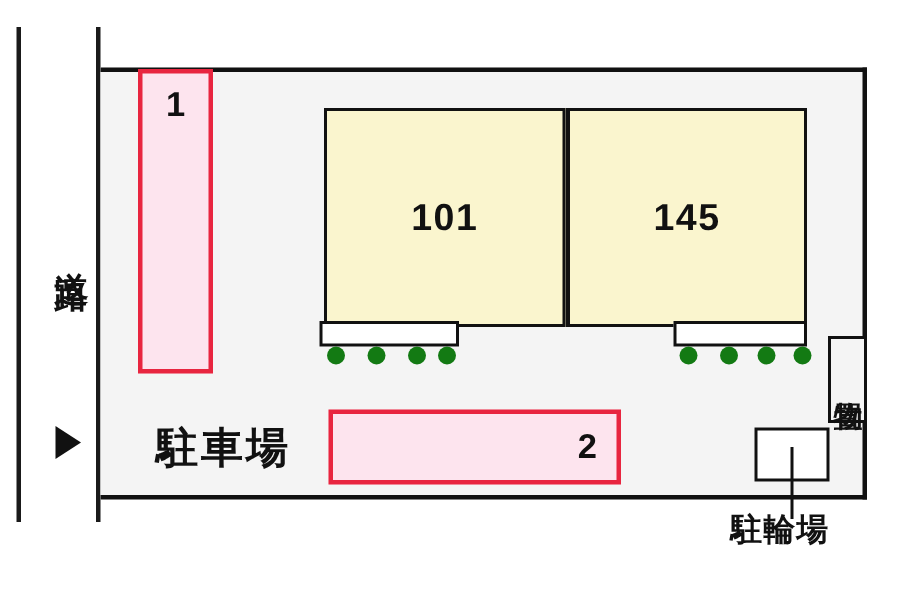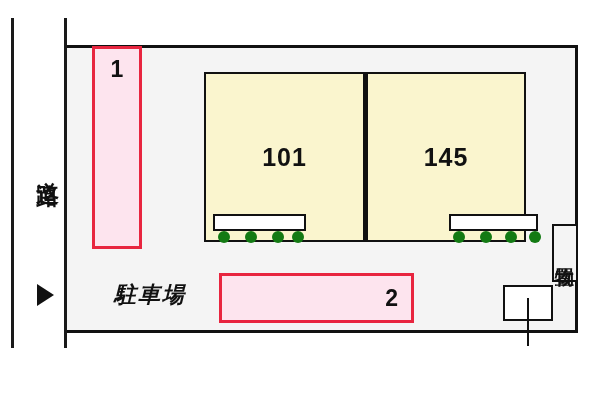--- a/index.html
+++ b/index.html
@@ -94,37 +94,36 @@
     top: 50%;
     transform: translateY(-50%);
     font-size: 23px;
     font-weight: 700;
     color: #111111;
   }
 
   
   .parking-label {
     position: absolute;
-    left: 114px;
+    left: 104px;
     top: 280px;
-    font-size: 22px;
+    font-size: 28px;
     font-weight: 700;
     color: #111111;
     letter-spacing: 2px;
     white-space: nowrap;
-    font-style: italic;
   }
 
   
   .building {
     position: absolute;
-    left: 204px;
+    left: 216px;
     top: 72px;
     width: 322px;
-    height: 170px;
+    height: 146px;
     box-sizing: border-box;
     display: flex;
     border-radius: 32px;
   }
   .unit {
     flex: 0 0 50%;
     background: #faf5ce;
     border: 2px solid #111111;
     box-sizing: border-box;
     display: flex;
@@ -247,14 +246,15 @@
       <div class="shrub" style="left: 453px; top: 231px; background: rgb(19, 122, 19);"></div>
       <div class="shrub" style="left: 480px; top: 231px; background: rgb(19, 122, 19);"></div>
       <div class="shrub" style="left: 505px; top: 231px; background: rgb(19, 122, 19);"></div>
       <div class="shrub" style="left: 529px; top: 231px; background: rgb(19, 122, 19);"></div>
     </div>
 
   <div class="storage">物置</div>
 
   <div class="bicycle-box"></div>
   <div class="bicycle-leader"></div>
+  <div class="bicycle-label">駐輪場</div>
 
 </div>
 
 </body></html>

